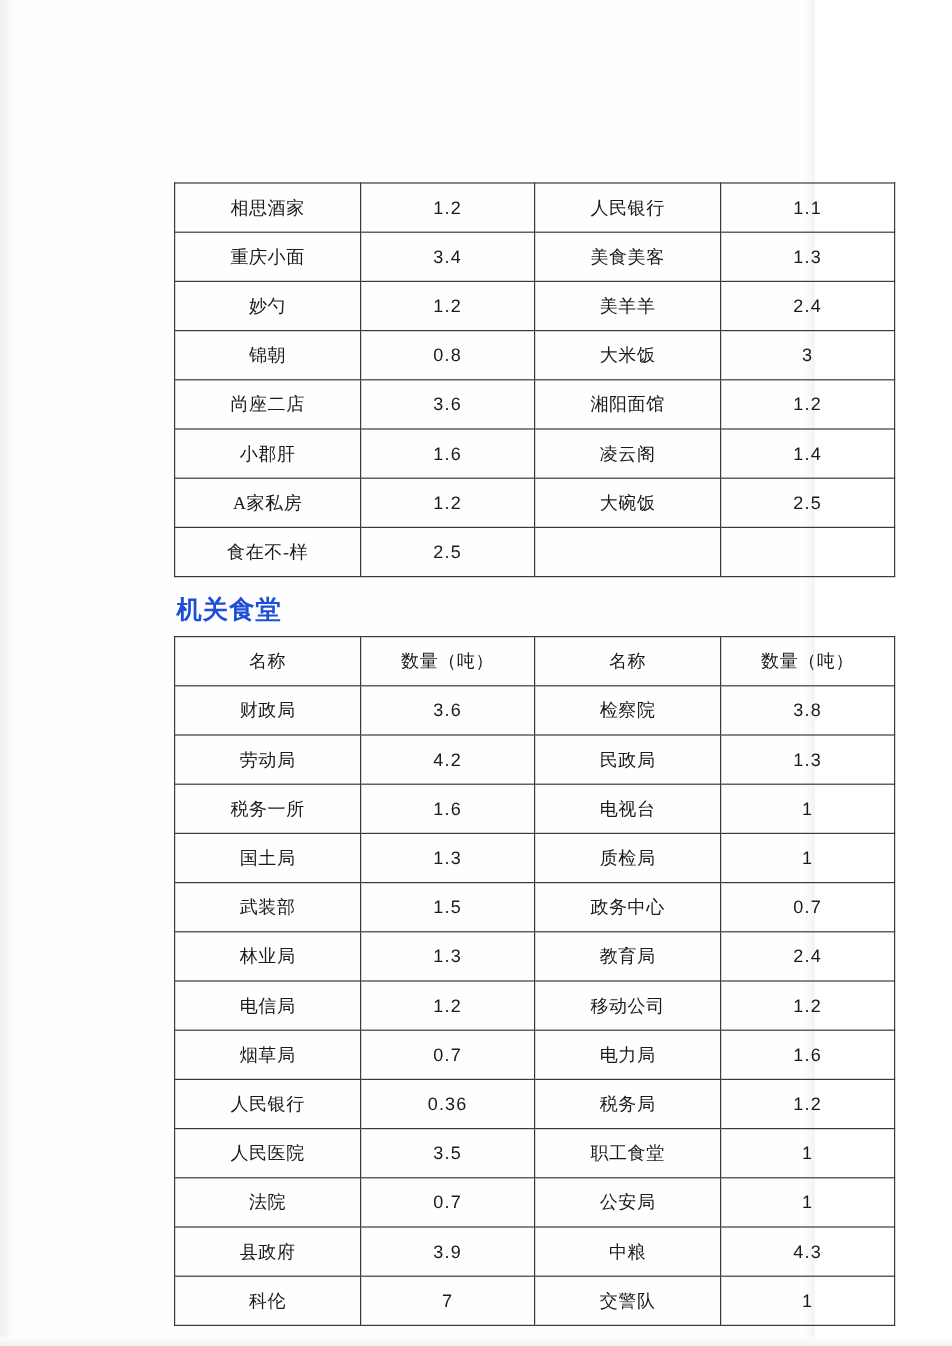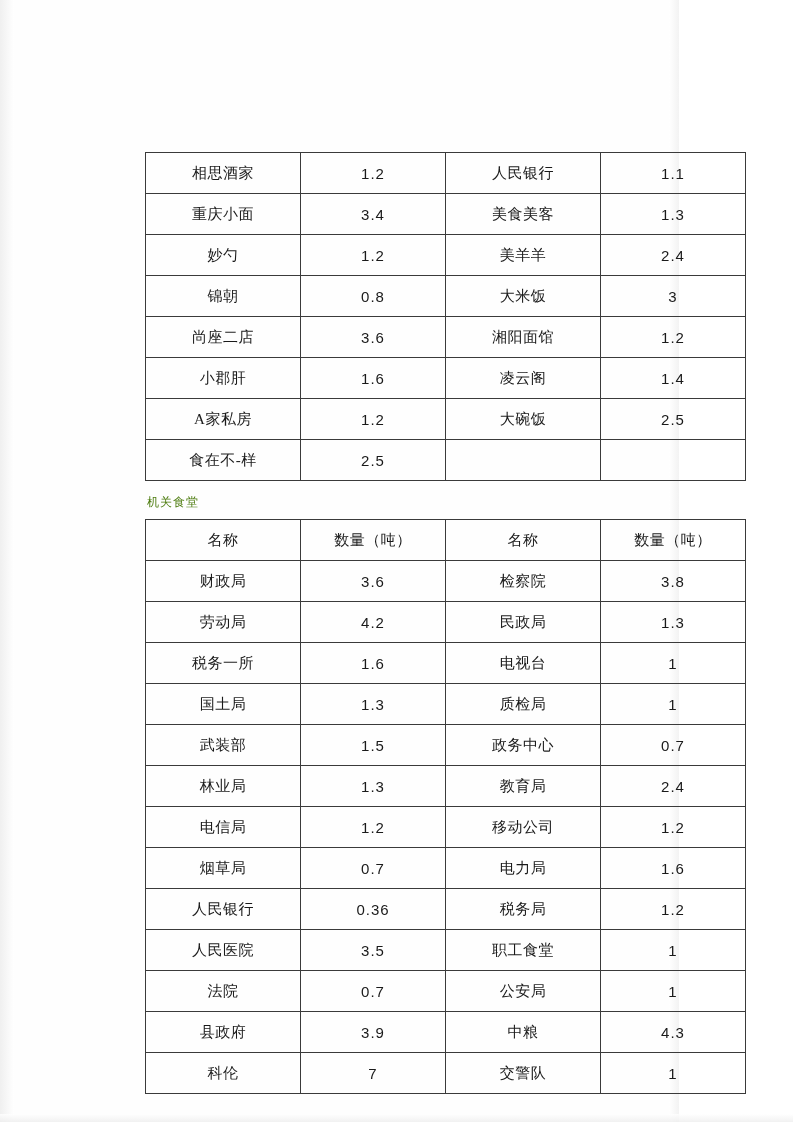--- a/index.html
+++ b/index.html
@@ -75,23 +75,23 @@
   table.doc-table td.empty {
     border: 1px solid #3a3a3a;
   }
   col.c1 { width: 155px; }
   col.c2 { width: 145px; }
   col.c3 { width: 155px; }
   col.c4 { width: 145px; }
 
   .section-title {
     font-family: "Liberation Sans", sans-serif;
-    font-weight: normal;
-    font-size: 12px;
-    color: #4d7c0f;
+    font-weight: bold;
+    font-size: 21px;
+    color: #1d4ed8;
     margin: 13px 0 8px 2px;
     letter-spacing: 1px;
   }
 
   .table2 td {
     height: 43px;
   }
   .table2 tr.header td {
     font-weight: normal;
   }

